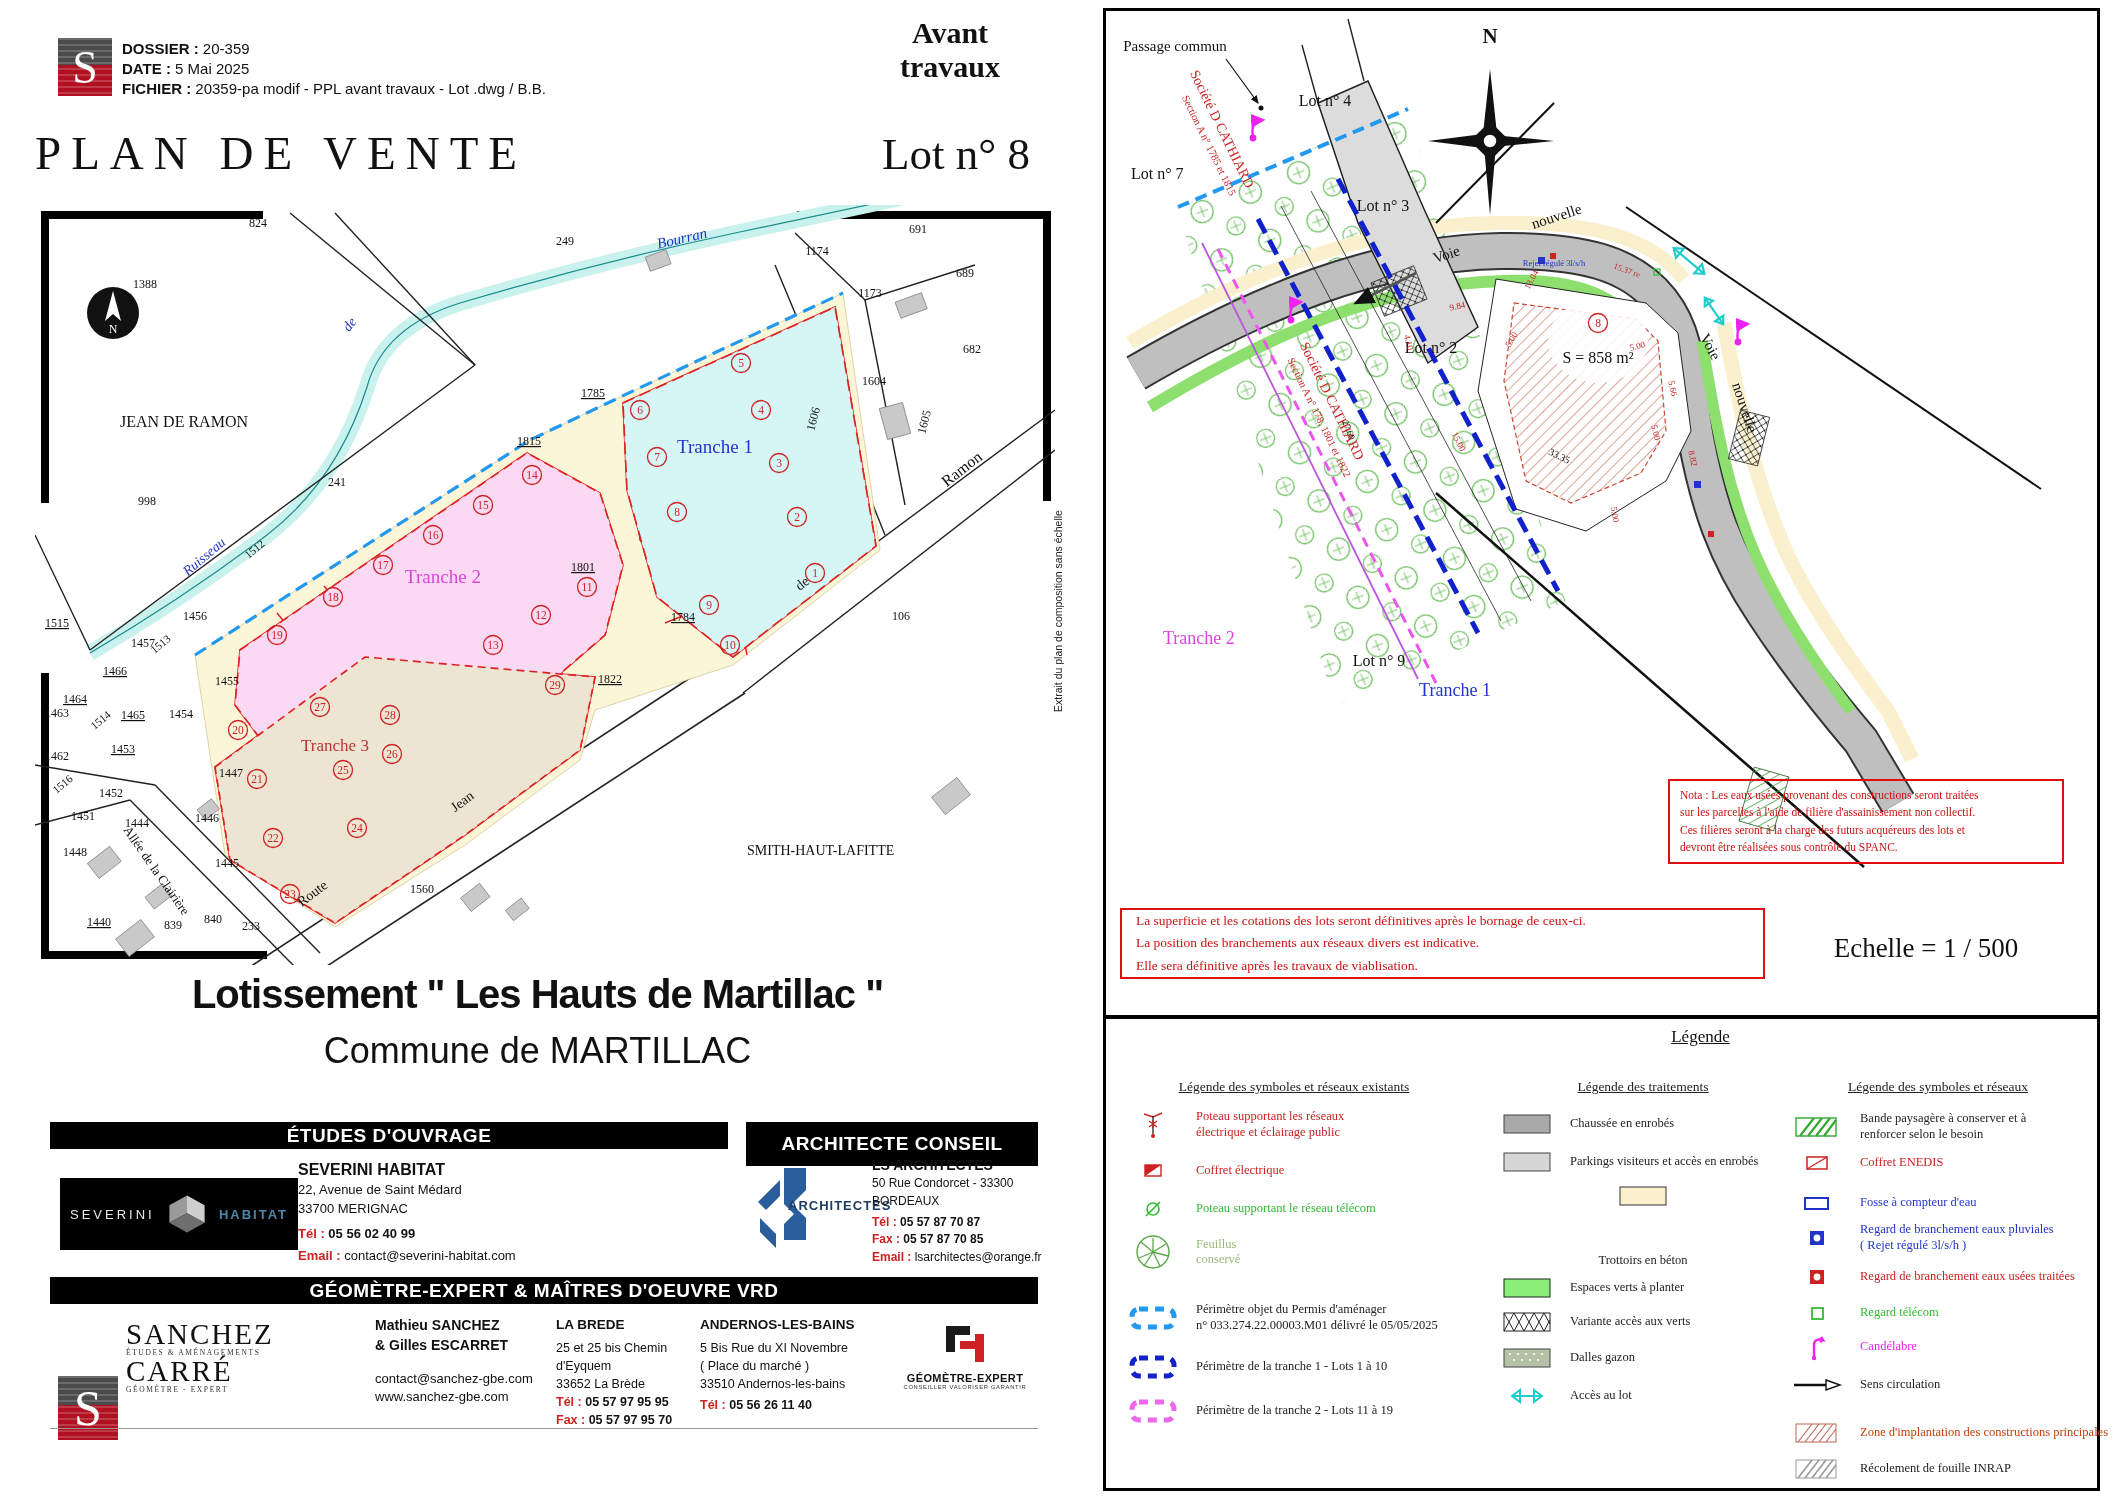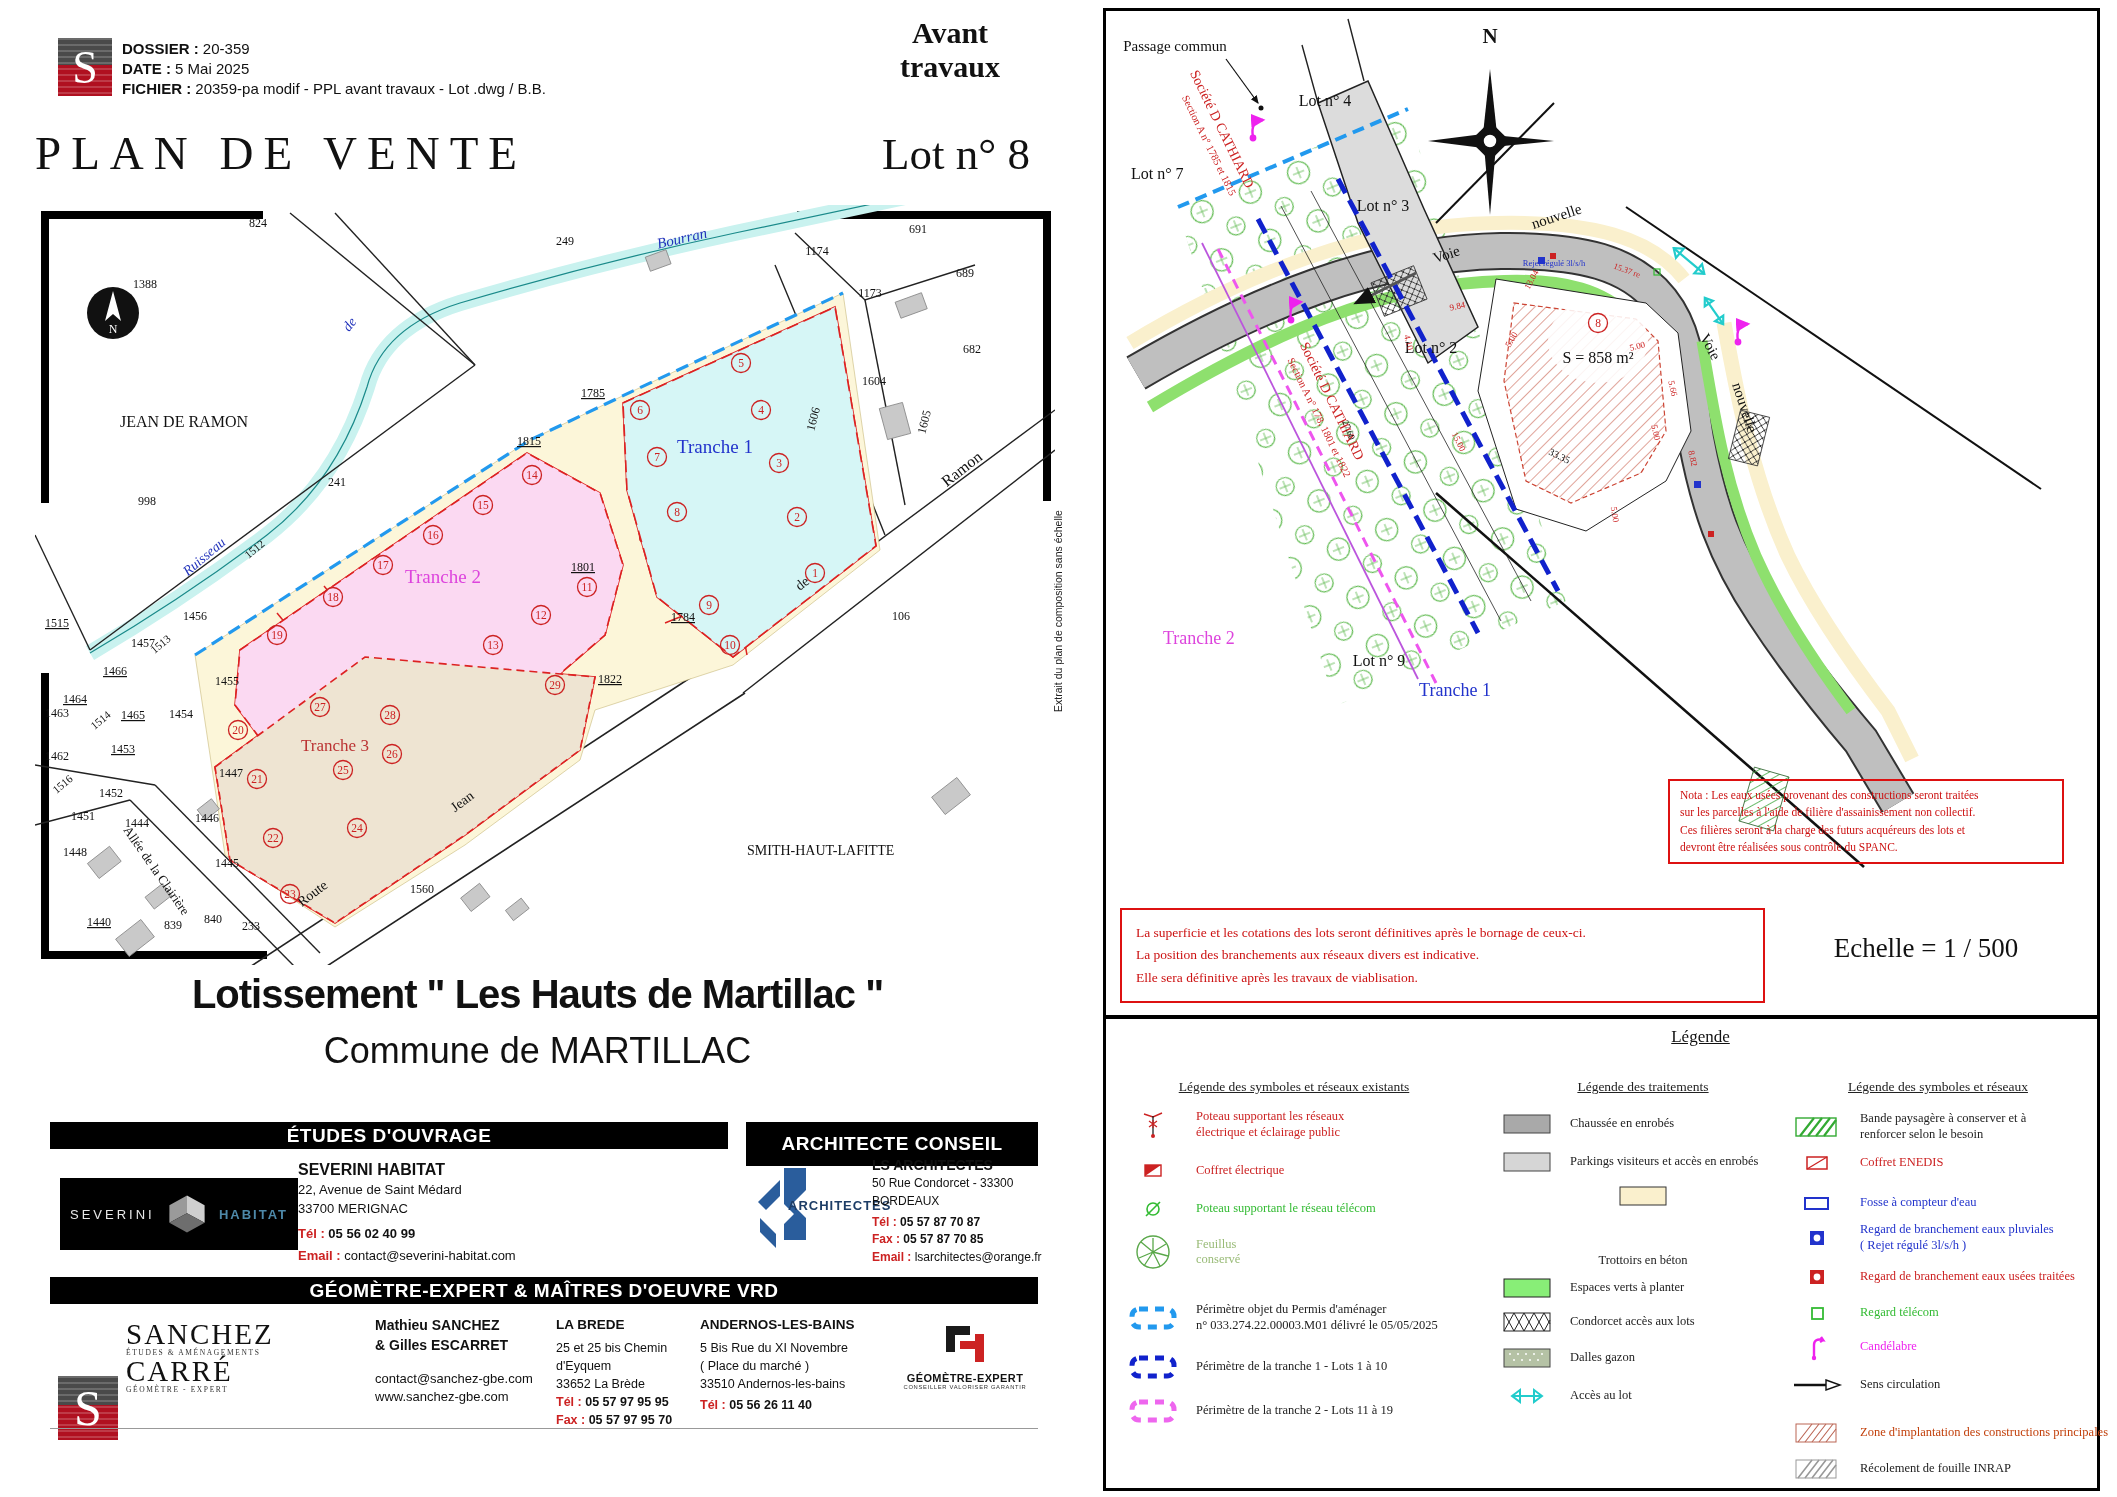--- a/index.html
+++ b/index.html
@@ -554,21 +554,21 @@
       </g>
   </svg>
 
   <div class="abs redbox" style="left:562px;top:768px;width:372px;padding:6px 10px;font-size:11.5px;line-height:1.5;">
       <div>Nota : Les eaux usées provenant des constructions seront traitées</div>
       <div>sur les parcelles à l'aide de filière d'assainissement non collectif.</div>
       <div>Ces filières seront à la charge des futurs acquéreurs des lots et</div>
       <div>devront être réalisées sous contrôle du SPANC.</div>
     </div>
 
-  <div class="abs redbox" style="left:14px;top:897px;width:645px;padding:12px 14px;font-size:13.5px;line-height:1.65;box-sizing:border-box;">
+  <div class="abs redbox" style="left:14px;top:897px;width:645px;padding:0 14px;font-size:13.5px;line-height:1.65;box-sizing:border-box;">
       <div>La superficie et les cotations des lots seront définitives après le bornage de ceux-ci.</div>
       <div>La position des branchements aux réseaux divers est indicative.</div>
       <div>Elle sera définitive après les travaux de viablisation.</div>
     </div>
   <div class="abs echelle" style="left:670px;top:922px;width:300px;">Echelle = 1 / 500</div>
 
   <div class="abs" style="left:0;top:1004px;width:991px;height:4px;background:#000;"></div>
   <div class="abs lg-title" style="left:0;top:1016px;width:1189px;">Légende</div>
 
   <div class="abs" style="left:18px;top:1068px;width:340px;">
@@ -699,21 +699,21 @@
           </div>
         </div>
         <div class="lg-row" style="margin-top: 4px;">
           <div class="lg-sym">
             <svg width="58" height="30" viewBox="0 0 58 30">
               <rect x="6" y="6" width="46" height="18" fill="#fff" stroke="#222"></rect>
               <path d="M6,6 L16,24 L26,6 L36,24 L46,6 L52,17 M6,24 L16,6 L26,24 L36,6 L46,24 L52,13" stroke="#222" fill="none" stroke-width="1"></path>
             </svg>
           </div>
           <div class="lg-lab" style="color: rgb(34, 34, 34);">
-            <div>Condorcet accès aux lots</div>
+            <div>Variante accès aux verts</div>
           </div>
         </div>
         <div class="lg-row" style="margin-top: 6px;">
           <div class="lg-sym">
             <svg width="58" height="30" viewBox="0 0 58 30">
               <rect x="6" y="6" width="46" height="18" fill="#b5c2a5" stroke="#444"></rect>
               <g fill="#fff">
                 <circle cx="12" cy="11" r="1"></circle>
                 <circle cx="20" cy="11" r="1"></circle>
                 <circle cx="28" cy="11" r="1"></circle>

